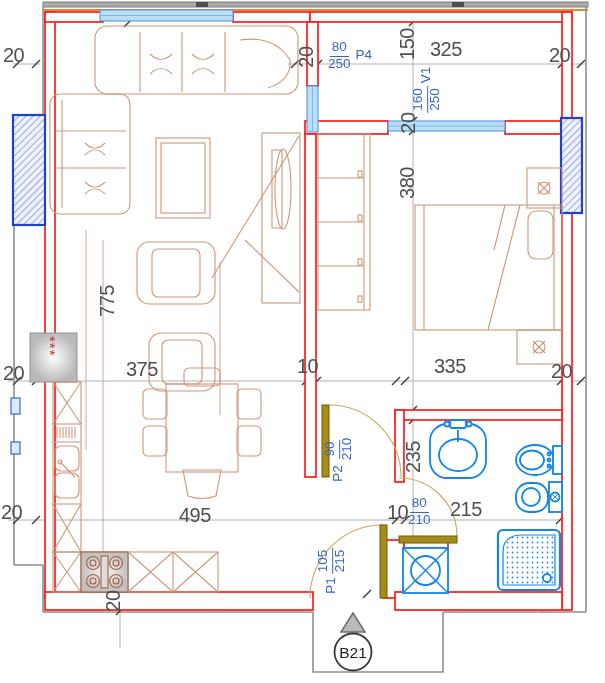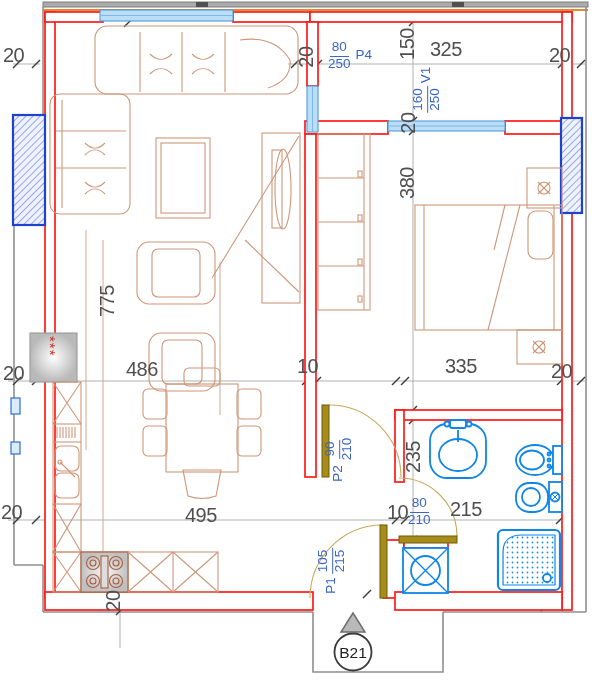--- a/index.html
+++ b/index.html
@@ -306,23 +306,23 @@
 <div class="dim rot" style="left:295px;top:46px">20</div>
 <div class="dim" style="left:549px;top:44px">20</div>
 <div class="dim rot" style="left:397px;top:112px">20</div>
 <div class="dim" style="left:551px;top:360px">20</div>
 <div class="dim" style="left:3px;top:362px">20</div>
 <div class="dim" style="left:1px;top:501px">20</div>
 <div class="dim rot" style="left:102px;top:590px">20</div>
 <div class="dim" style="left:297px;top:355px">10</div>
 <div class="dim" style="left:387px;top:501px">10</div>
 <div class="dim rot" style="left:91px;top:290px">775</div>
-<div class="dim" style="left:126px;top:358px">486</div>
-<div class="dim" style="left:185px;top:504px">495</div>
-<div class="dim" style="left:445px;top:355px">335</div>
+<div class="dim" style="left:126px;top:358px">375</div>
+<div class="dim" style="left:179px;top:504px">495</div>
+<div class="dim" style="left:434px;top:355px">335</div>
 <div class="dim rot" style="left:391px;top:33px">150</div>
 <div class="dim" style="left:430px;top:38px">325</div>
 <div class="dim rot" style="left:391px;top:172px">380</div>
 <div class="dim rot" style="left:397px;top:446px">235</div>
 <div class="dim" style="left:450px;top:498px">215</div>
 
 <div class="blbl" style="left:326px;top:40px">
   <span class="fr">
     <span class="fn">80</span>
     <span class="fd">250</span>

